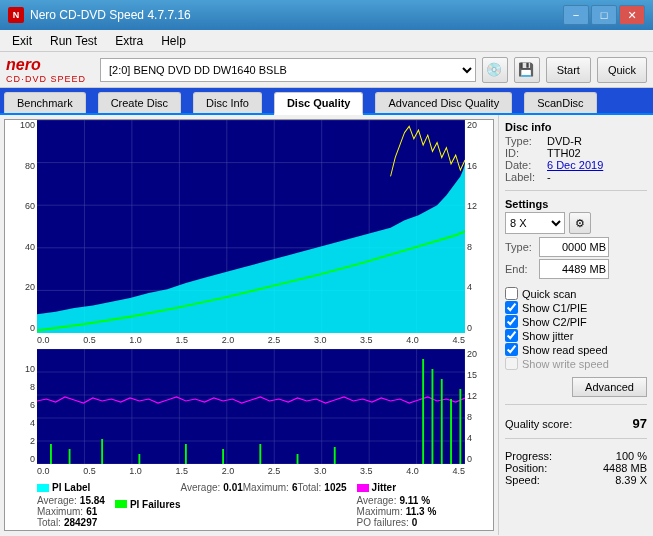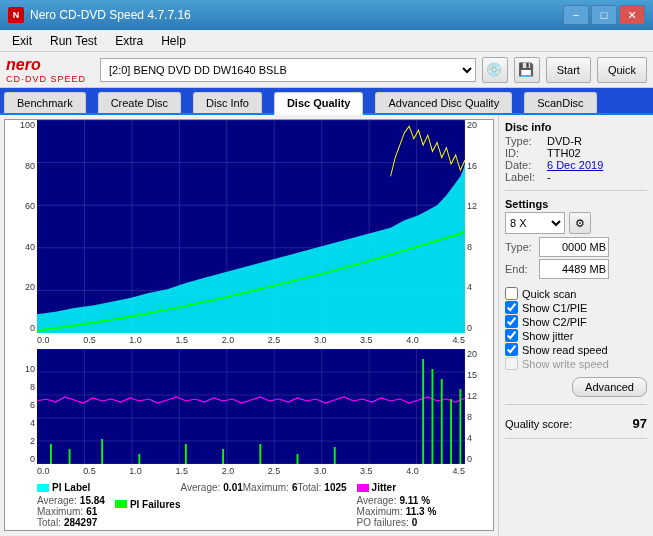--- a/index.html
+++ b/index.html
@@ -43,21 +43,21 @@
     .info-row { display: flex; gap: 4px; }
     .info-label { color: #555; width: 38px; }
     .info-value { color: #000; font-weight: normal; }
     .info-value.link { color: #0000cc; text-decoration: underline; cursor: pointer; }
     .divider { border-top: 1px solid #ccc; margin: 3px 0; }
     .settings-row { display: flex; gap: 4px; margin-bottom: 3px; }
     .settings-select { height: 22px; font-size: 11px; border: 1px solid #aaa; background: white; width: 60px; }
     .input-field { height: 20px; font-size: 11px; border: 1px solid #aaa; background: white; width: 70px; padding: 0 2px; text-align: right; }
     .checkbox-row { display: flex; align-items: center; gap: 4px; margin: 1px 0; }
     .checkbox-row input { margin: 0; }
-    .adv-btn { background: linear-gradient(to bottom, #f8f8f8, #e0e0e0); border: 1px solid #aaa; padding: 3px 12px; font-size: 11px; cursor: pointer; align-self: flex-end; margin-top: 2px; border-radius: 8px; }
+    .adv-btn { background: linear-gradient(to bottom, #f8f8f8, #e0e0e0); border: 1px solid #aaa; padding: 3px 12px; font-size: 11px; cursor: pointer; align-self: flex-end; margin-top: 2px; border-radius: 0; }
     .quality-row { display: flex; justify-content: space-between; align-items: center; margin-top: 4px; }
     .quality-label { font-size: 11px; }
     .quality-score { font-size: 13px; font-weight: bold; color: #000; }
     .progress-section { margin-top: 4px; }
     .progress-row { display: flex; justify-content: space-between; font-size: 11px; }
   </style>
 </head>
 <body>
 
 <div class="title-bar">
@@ -368,14 +368,28 @@
 
     <div class="divider"></div>
 
     <div class="quality-row">
       <span class="quality-label">Quality score:</span>
       <span class="quality-score">97</span>
     </div>
 
     <div class="divider"></div>
 
+    <div class="progress-section">
+      <div class="progress-row">
+        <span>Progress:</span>
+        <span>100 %</span>
+      </div>
+      <div class="progress-row">
+        <span>Position:</span>
+        <span>4488 MB</span>
+      </div>
+      <div class="progress-row">
+        <span>Speed:</span>
+        <span>8.39 X</span>
+      </div>
+    </div>
   </div>
 </div>
 
 </body></html>

